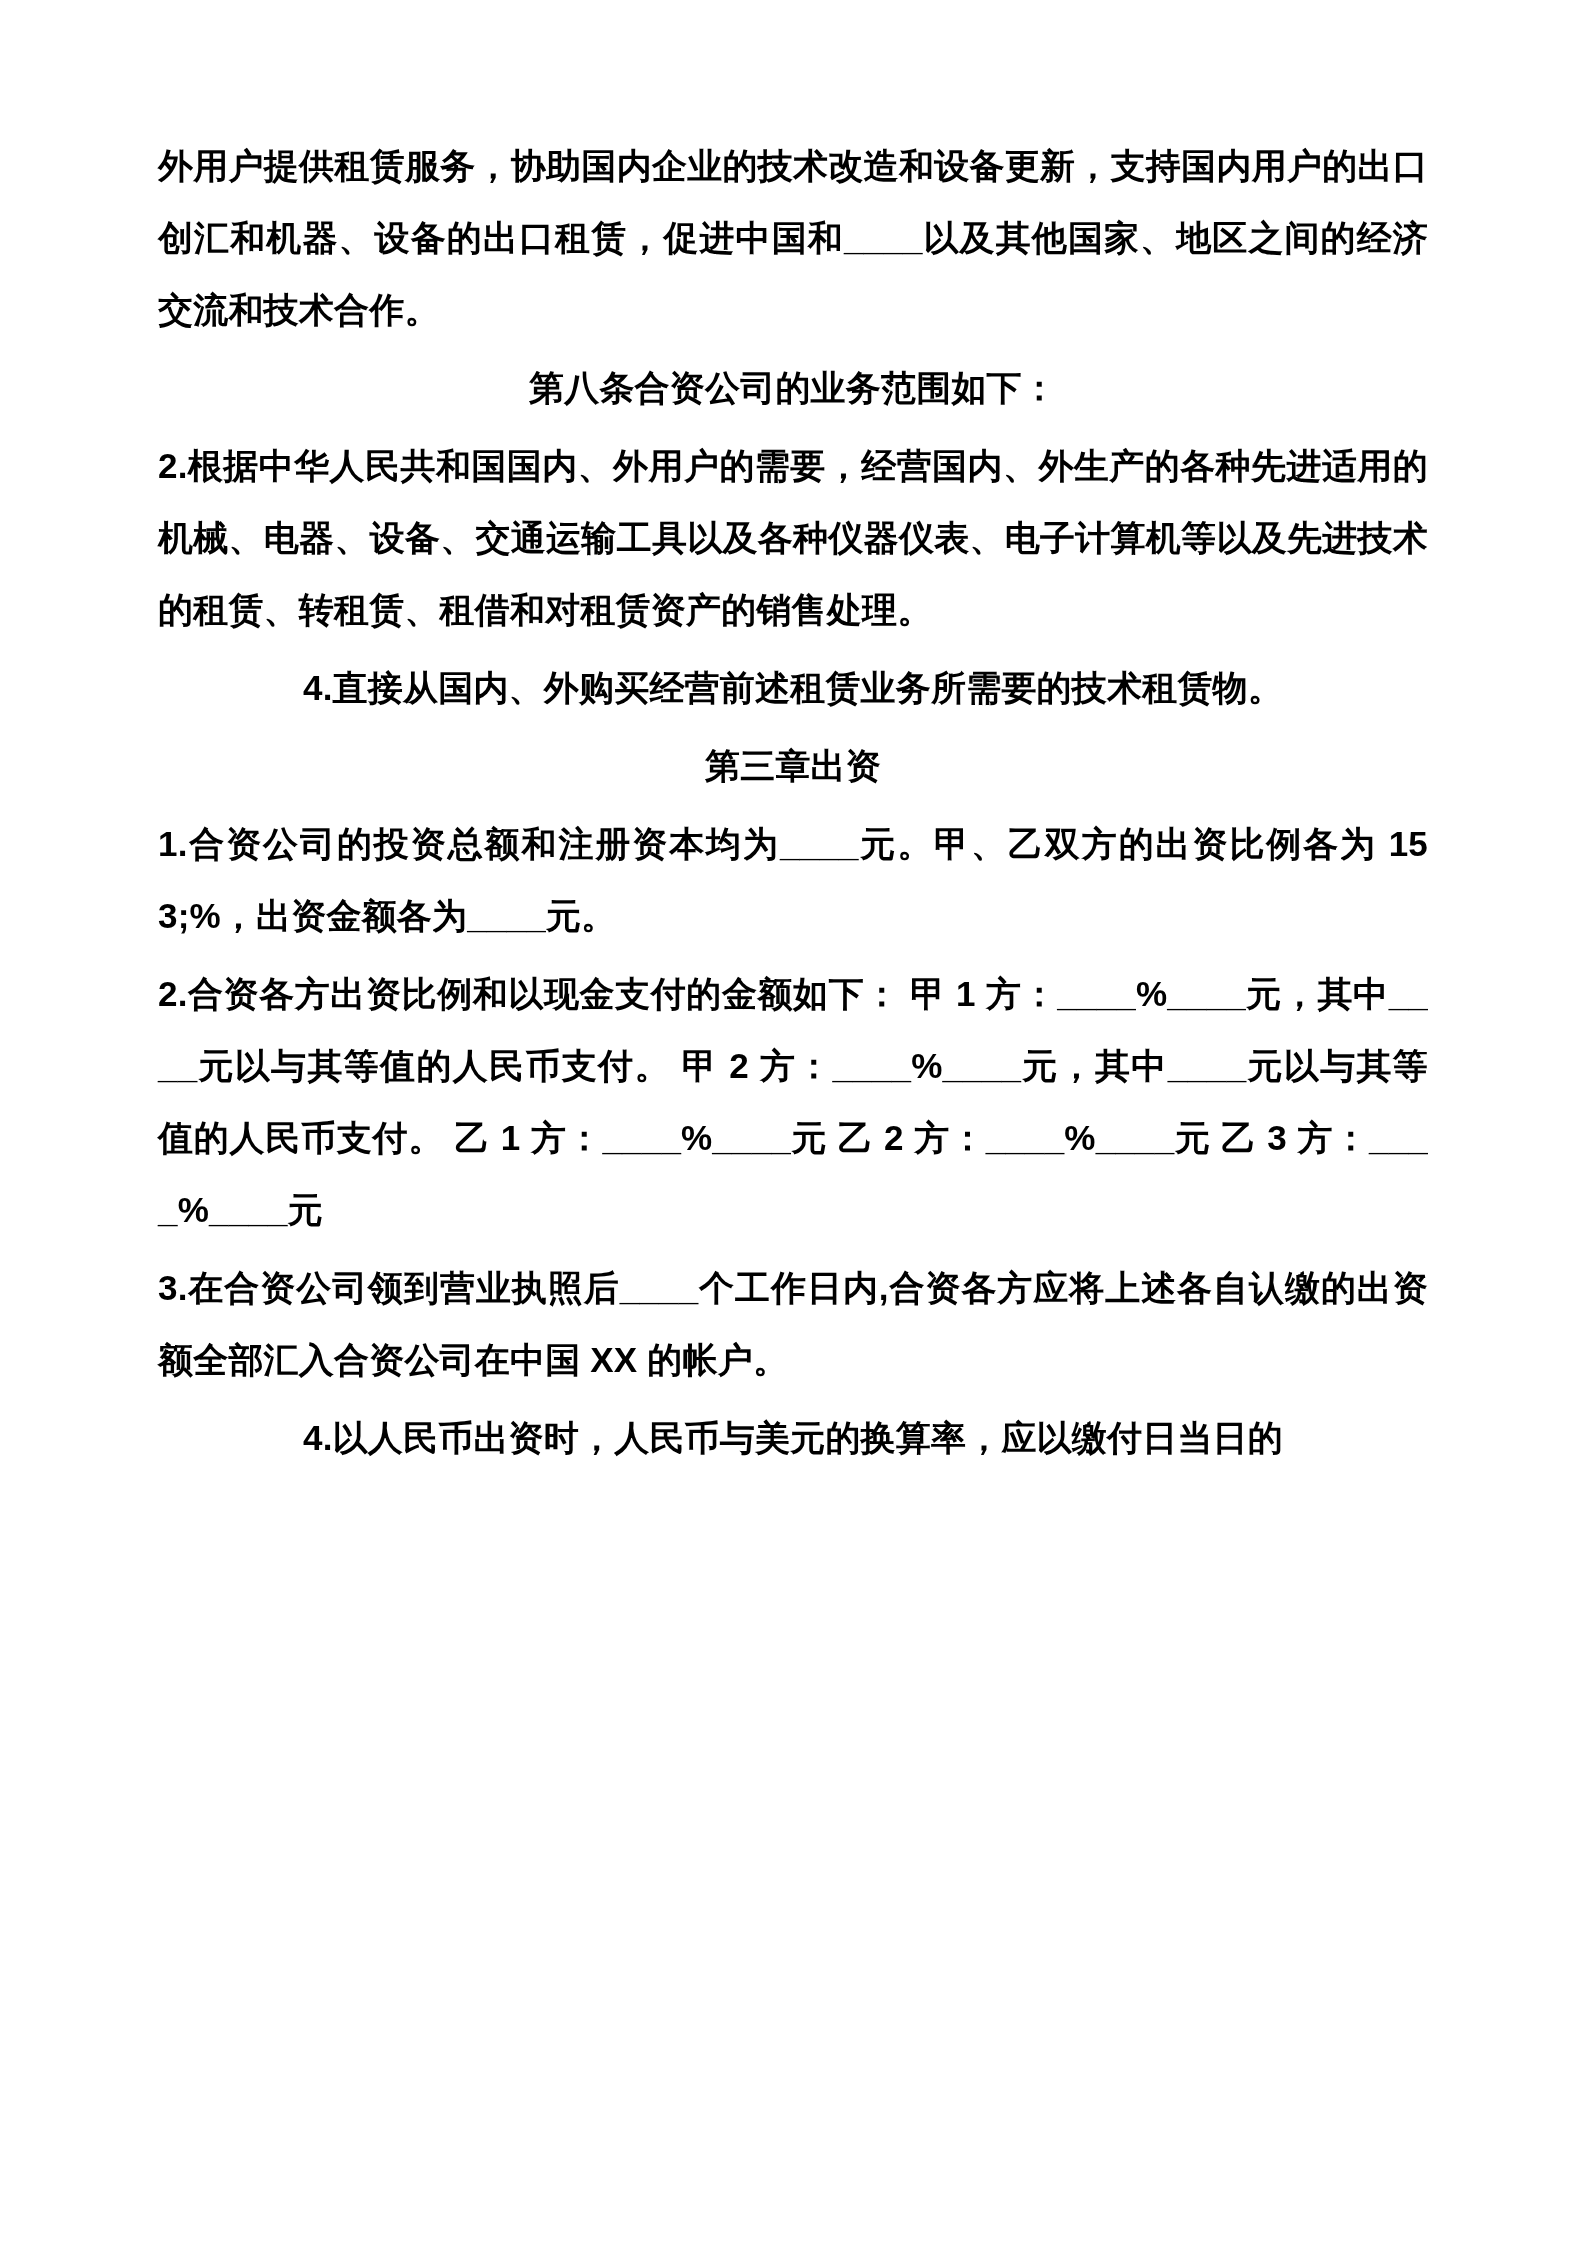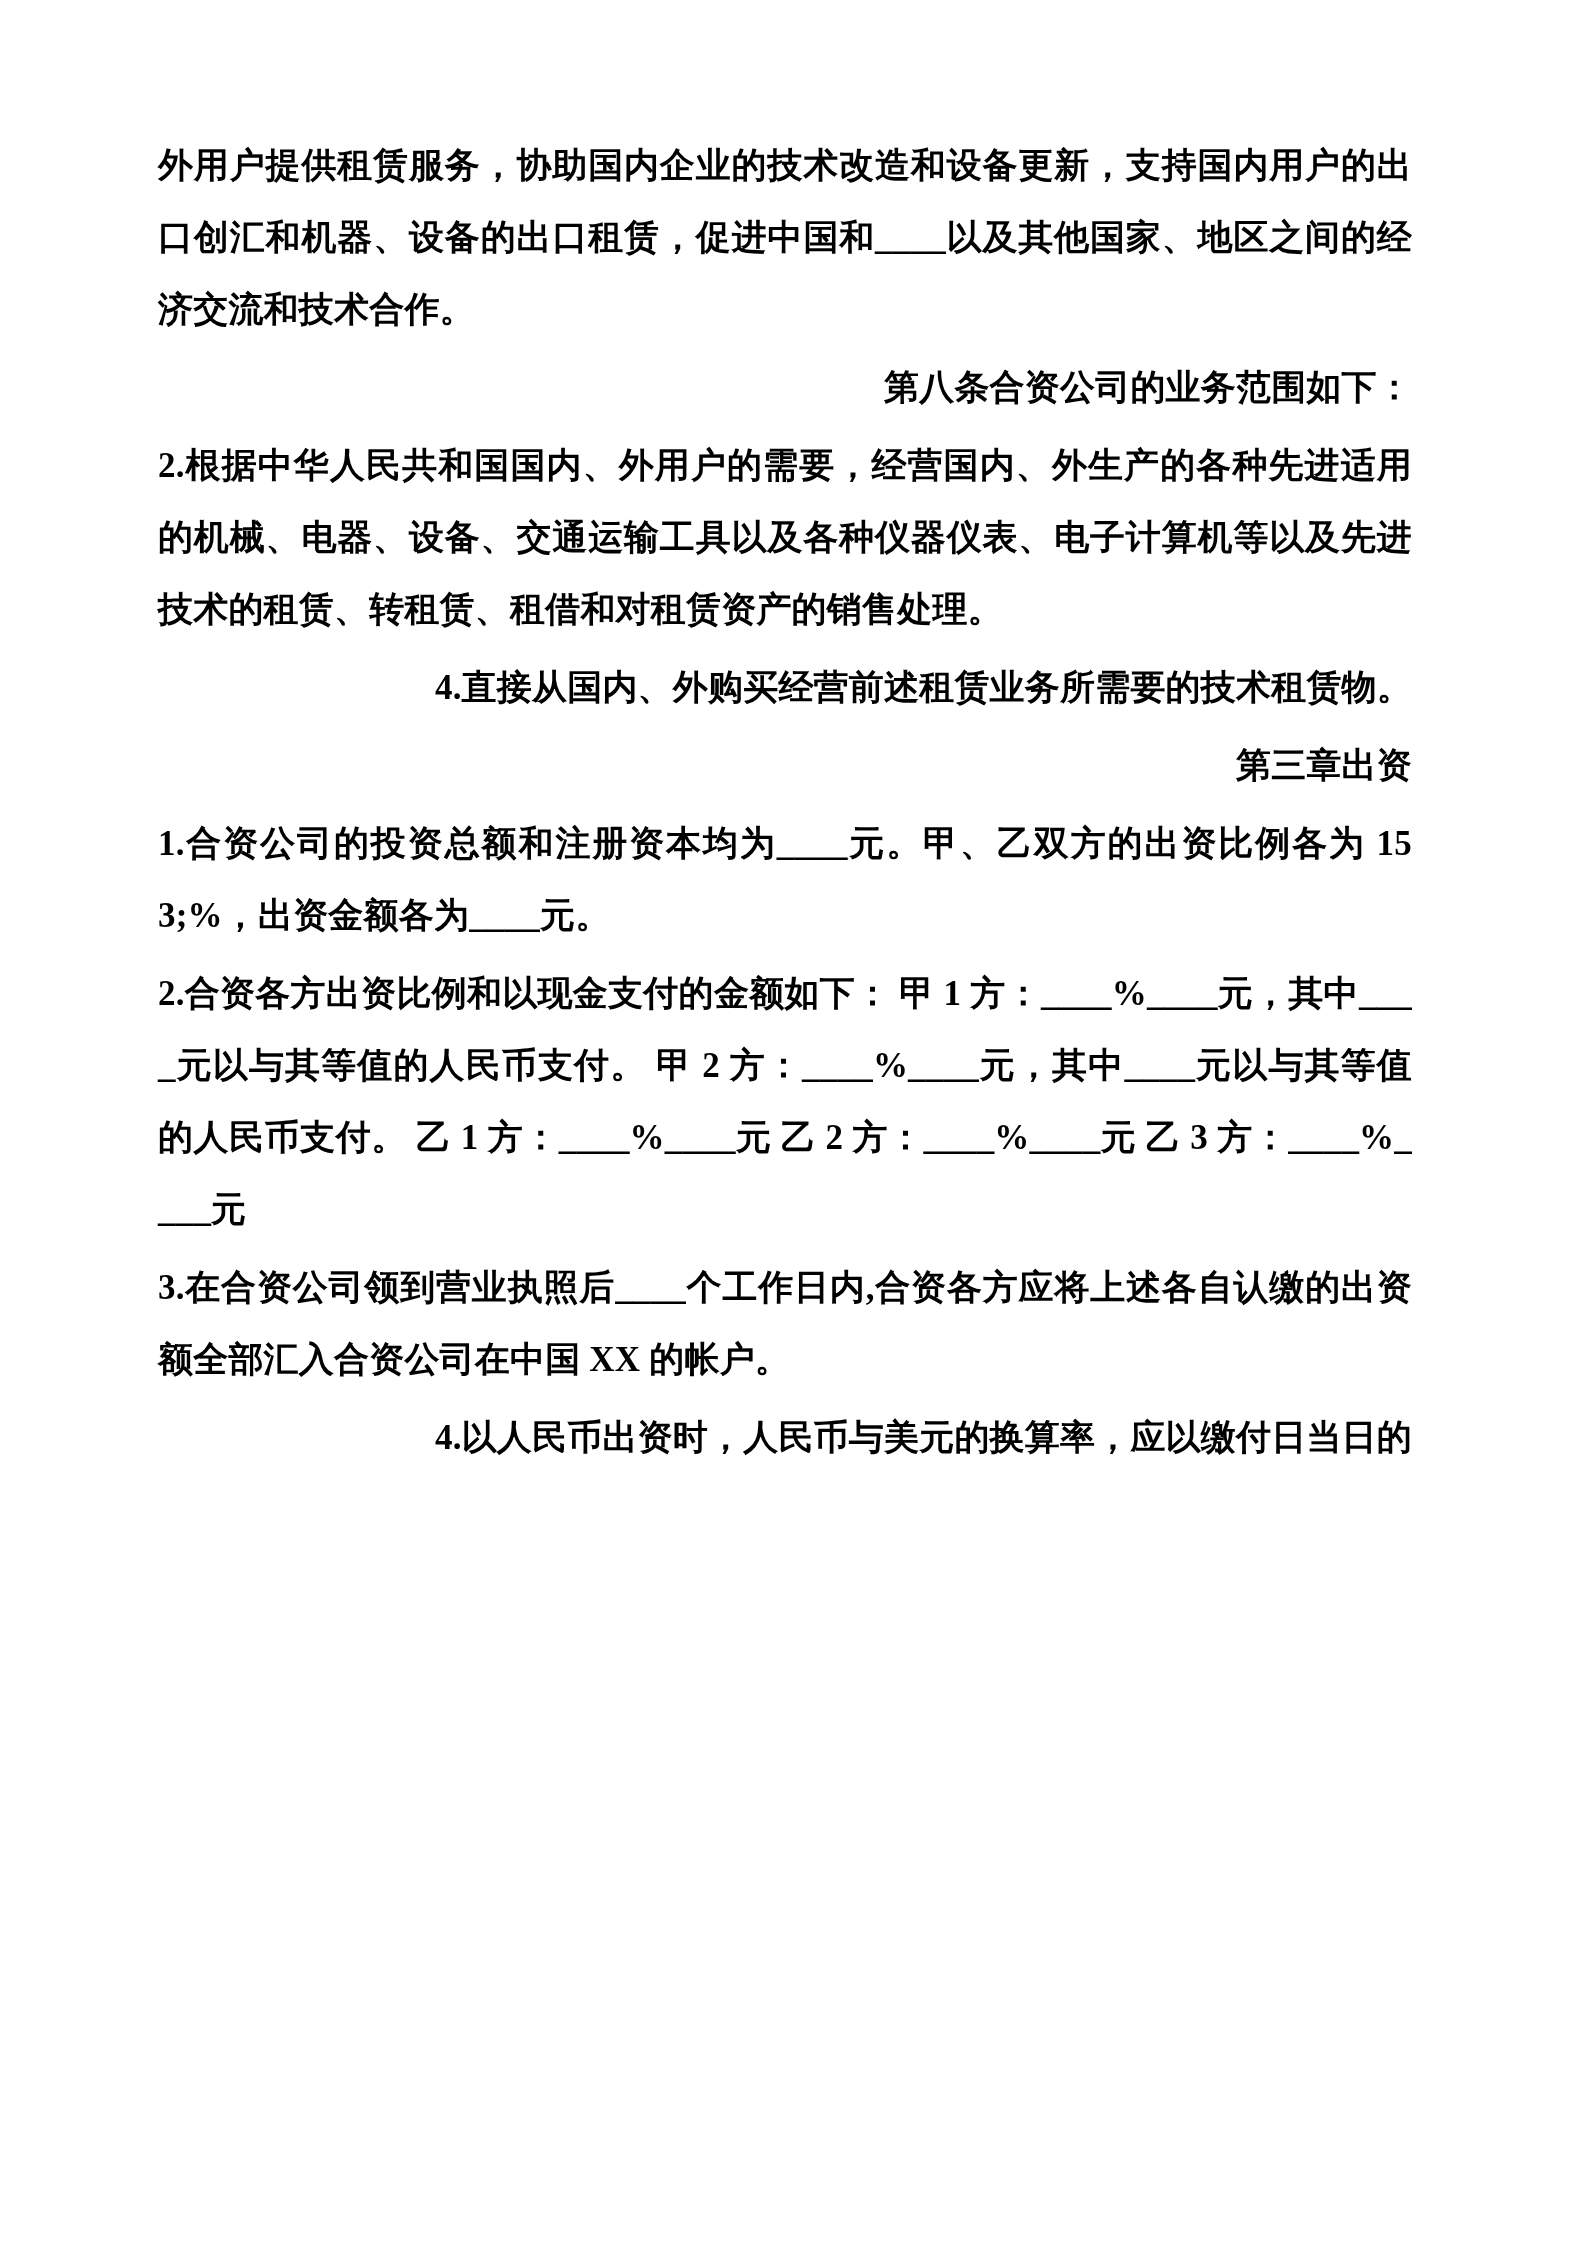--- a/index.html
+++ b/index.html
@@ -21,28 +21,27 @@
   }
   .doc-body {
     width: 100%;
   }
   .para {
     font-size: 35px;
     line-height: 72px;
     color: #000000;
     font-weight: 700;
     letter-spacing: 0.2px;
-    margin: 0 16px 6px 0;
+    margin: 0 0 6px 0;
     text-align: justify;
     text-justify: inter-ideograph;
     word-break: break-all;
-    font-family: Liberation Serif, serif;
   }
   .para.last-line-left {
-    text-align: right;
+    text-align: center;
   }
 </style>
 </head>
 <body>
 
 <div class="page">
   <div class="doc-body">
 
     <p class="para">外用户提供租赁服务，协助国内企业的技术改造和设备更新，支持国内用户的出口创汇和机器、设备的出口租赁，促进中国和____以及其他国家、地区之间的经济交流和技术合作。</p>
     <p class="para last-line-left">第八条合资公司的业务范围如下：</p>

